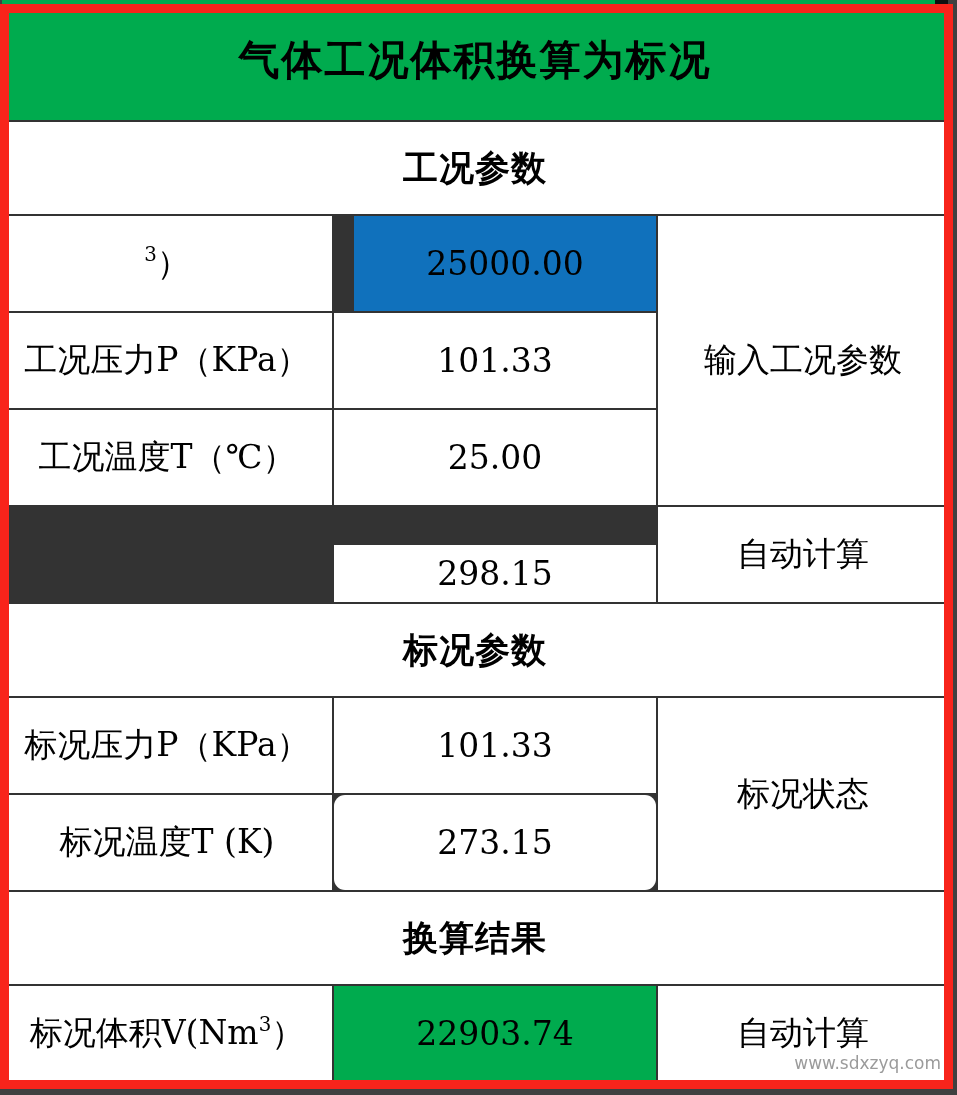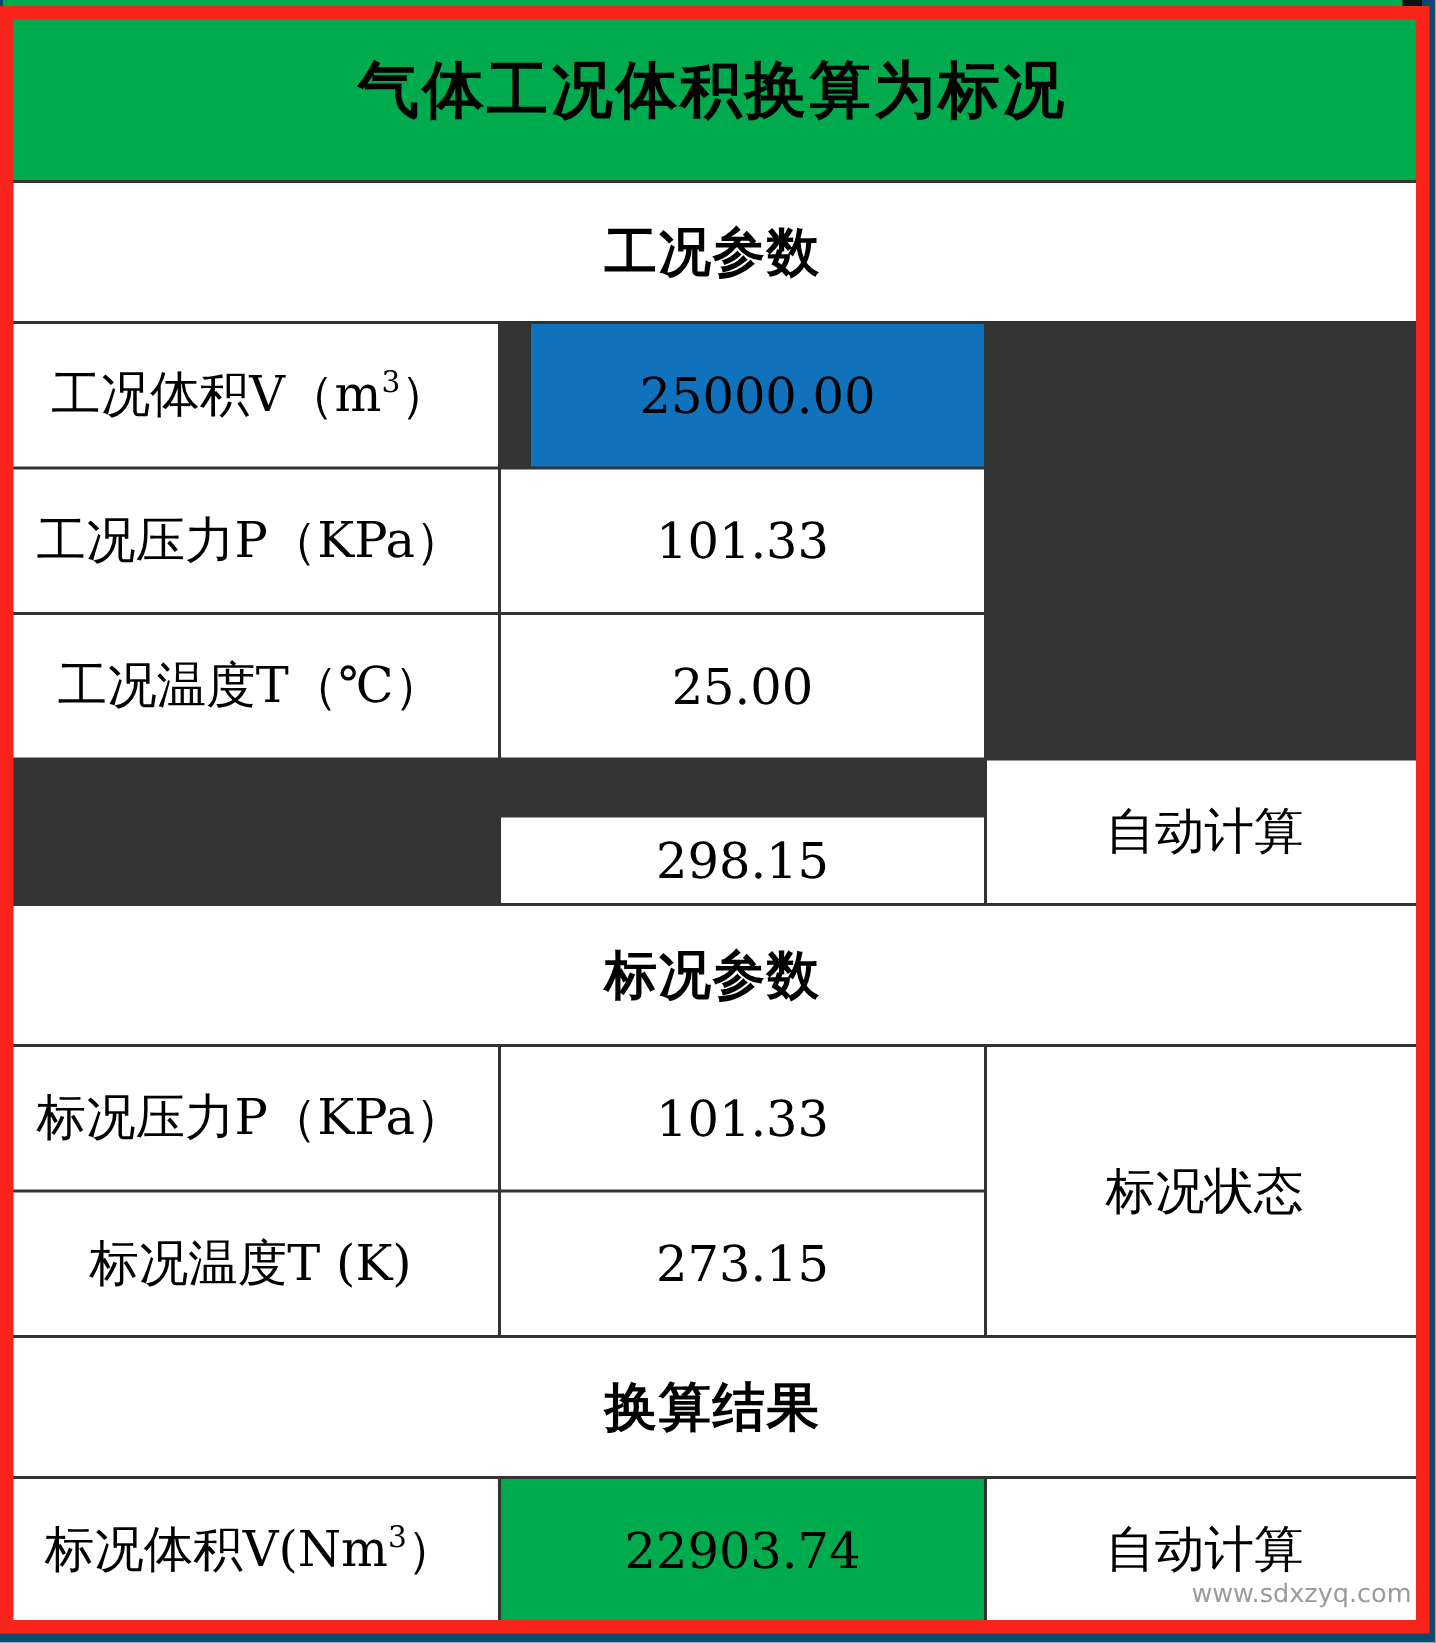--- a/index.html
+++ b/index.html
@@ -1,19 +1,19 @@
 <!DOCTYPE html>
 <html style="--header-green: #00AB4E; --input-blue: #1071BC; --result-green: #00AB4E; --frame-red: #F8241B; --grid-line: #333333;"><head>
 <meta charset="utf-8">
 <style>
   html,body{margin:0;padding:0;background:#fff;}
   .canvas{
     position:relative;
     width:957px;height:1095px;
-    background:#0c4a6e;
+    background:#404040;
     overflow:hidden;
     font-family:"DejaVu Serif","Liberation Serif",serif;
     color:#000;
   }
   .grid{
     position:absolute;left:2px;top:0;
     width:946px;height:1081px;
     display:grid;
     grid-template-columns:330px 322px 290px;
     grid-template-rows:120px 92px 95px 95px 95px 95px 92px 95px 95px 92px 95px;
@@ -67,25 +67,25 @@
 
 <div class="canvas">
 
   <div class="grid">
 
     <div class="cell title-cell">气体工况体积换算为标况</div>
 
     <div class="cell section-cell sec-working">工况参数</div>
 
     <div class="cell" style="grid-column:1;grid-row:3;">
-        <span>工况体积V（m</span>
         <sup>3</sup>
         <span>）</span>
       </div>
     <div class="cell value-blue" style="grid-column:2;grid-row:3;">25000.00</div>
+    <div class="cell note-input">输入工况参数</div>
 
     <div class="cell" style="grid-column:1;grid-row:4;">
         <span>工况压力P（KPa）</span>
         <sup></sup>
         <span></span>
       </div>
     <div class="cell" style="grid-column:2;grid-row:4;">101.33</div>
 
     <div class="cell" style="grid-column:1;grid-row:5;">
         <span>工况温度T（℃）</span>
@@ -105,21 +105,21 @@
         <span></span>
       </div>
     <div class="cell" style="grid-column:2;grid-row:8;">101.33</div>
     <div class="cell note-state">标况状态</div>
 
     <div class="cell" style="grid-column:1;grid-row:9;">
         <span>标况温度T (K)</span>
         <sup></sup>
         <span></span>
       </div>
-    <div class="cell" style="grid-column:2;grid-row:9;">273.15</div>
+    <div class="cell" style="grid-column:2;grid-row:9;border-radius:11px;">273.15</div>
 
     <div class="cell section-cell sec-result">换算结果</div>
 
     <div class="cell" style="grid-column:1;grid-row:11;">
         <span>标况体积V(Nm</span>
         <sup>3</sup>
         <span>）</span>
       </div>
     <div class="cell value-green" style="grid-column:2;grid-row:11;">22903.74</div>
     <div class="cell note-auto2">自动计算</div>

